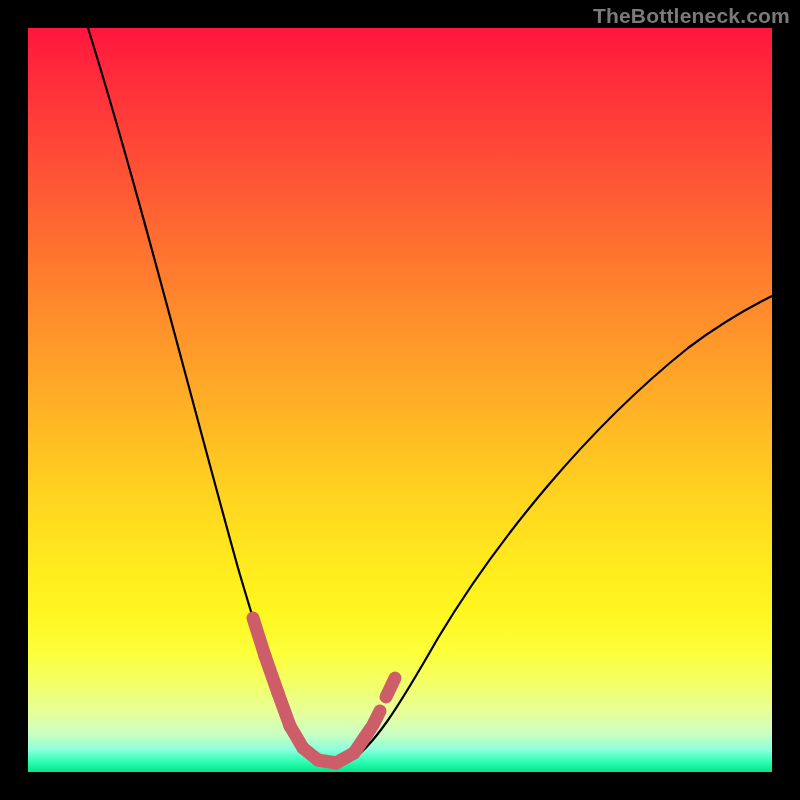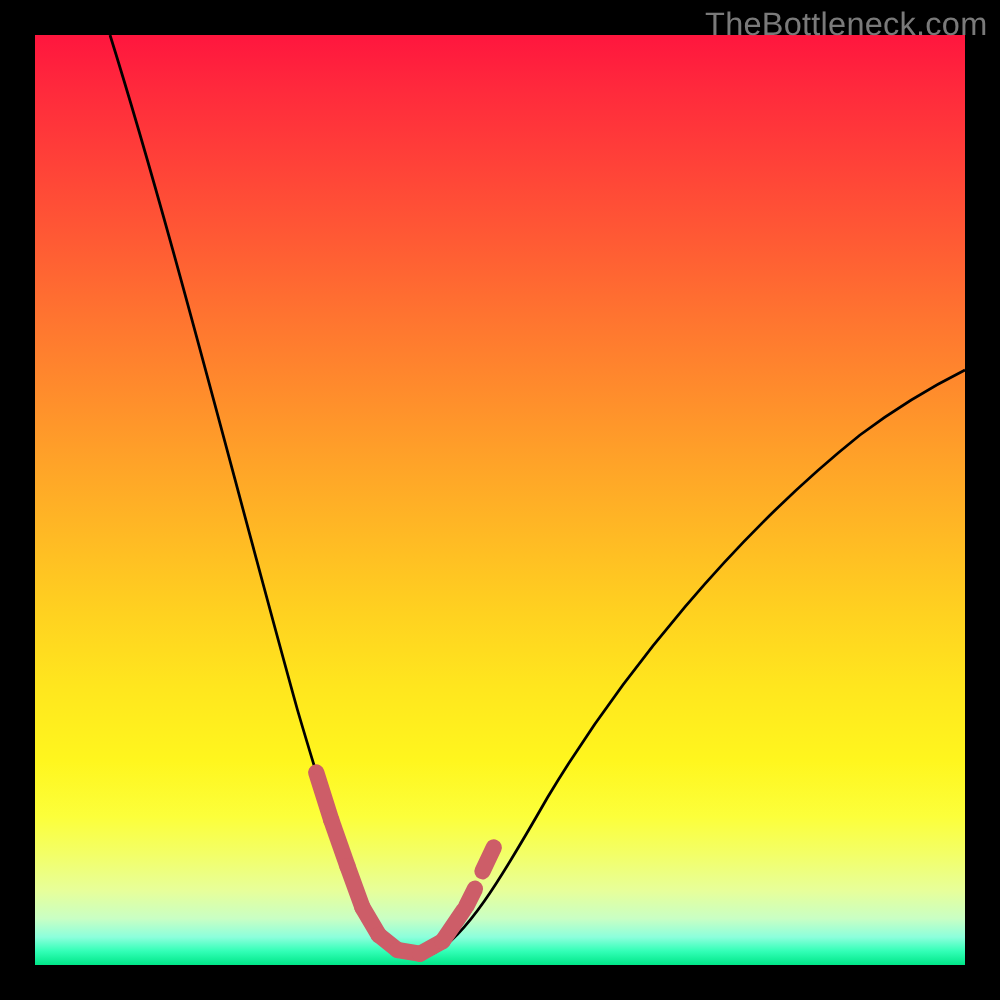--- a/index.html
+++ b/index.html
@@ -48,22 +48,22 @@
       #8cffdc 97%,
       #33ffb7 98.5%,
       #00e688 100%
     );
   }
   .watermark {
     position: absolute;
     top: 4px;
     right: 10px;
     color: #7a7a7a;
-    font-size: 26px;
-    font-weight: 400;
+    font-size: 21px;
+    font-weight: 700;
     letter-spacing: 0.2px;
     font-family: Arial, Helvetica, sans-serif;
   }
   svg.curve {
     position: absolute;
     inset: 0;
     width: 100%;
     height: 100%;
     overflow: visible;
   }

